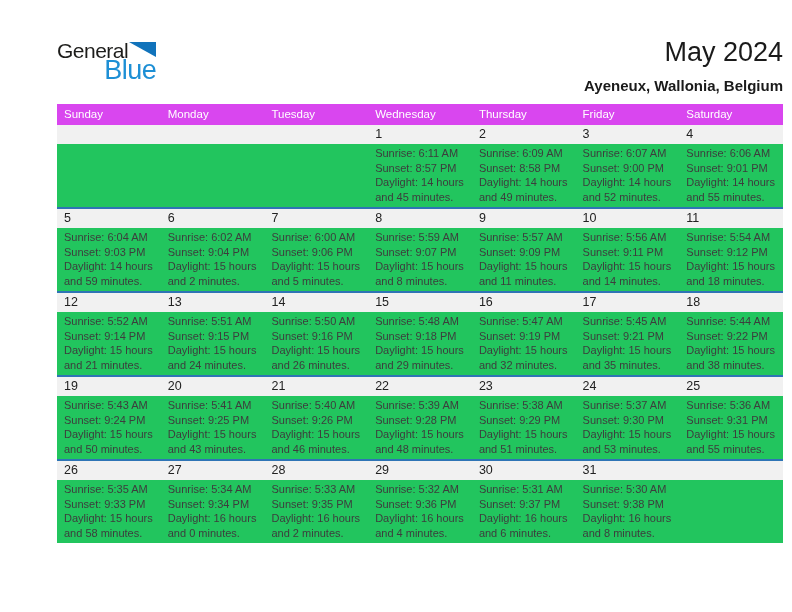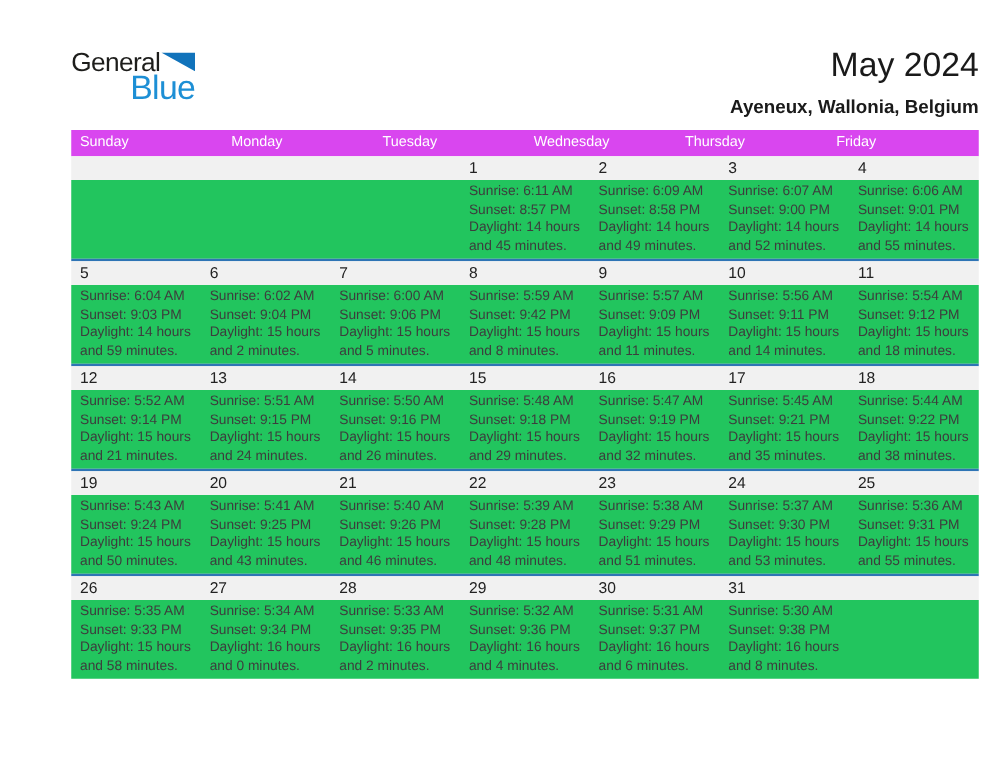--- a/index.html
+++ b/index.html
@@ -57,20 +57,21 @@
   </div>
 
   <div class="cal">
     <div class="cal-head" id="weekday-row">
         <div class="cal-head-cell">Sunday</div>
         <div class="cal-head-cell">Monday</div>
         <div class="cal-head-cell">Tuesday</div>
         <div class="cal-head-cell">Wednesday</div>
         <div class="cal-head-cell">Thursday</div>
         <div class="cal-head-cell">Friday</div>
+        <div class="cal-head-cell">Saturday</div>
       </div>
     <div id="weeks">
         <div class="week-row">
           <div class="day-band">
             <div class="day-cell"></div>
             <div class="day-cell"></div>
             <div class="day-cell"></div>
             <div class="day-cell">1</div>
             <div class="day-cell">2</div>
             <div class="day-cell">3</div>
@@ -130,21 +131,21 @@
               <div class="detail-line">and 2 minutes.</div>
             </div>
             <div class="detail-cell">
               <div class="detail-line">Sunrise: 6:00 AM</div>
               <div class="detail-line">Sunset: 9:06 PM</div>
               <div class="detail-line">Daylight: 15 hours</div>
               <div class="detail-line">and 5 minutes.</div>
             </div>
             <div class="detail-cell">
               <div class="detail-line">Sunrise: 5:59 AM</div>
-              <div class="detail-line">Sunset: 9:42 PM</div>
+              <div class="detail-line">Sunset: 9:07 PM</div>
               <div class="detail-line">Daylight: 15 hours</div>
               <div class="detail-line">and 8 minutes.</div>
             </div>
             <div class="detail-cell">
               <div class="detail-line">Sunrise: 5:57 AM</div>
               <div class="detail-line">Sunset: 9:09 PM</div>
               <div class="detail-line">Daylight: 15 hours</div>
               <div class="detail-line">and 11 minutes.</div>
             </div>
             <div class="detail-cell">

